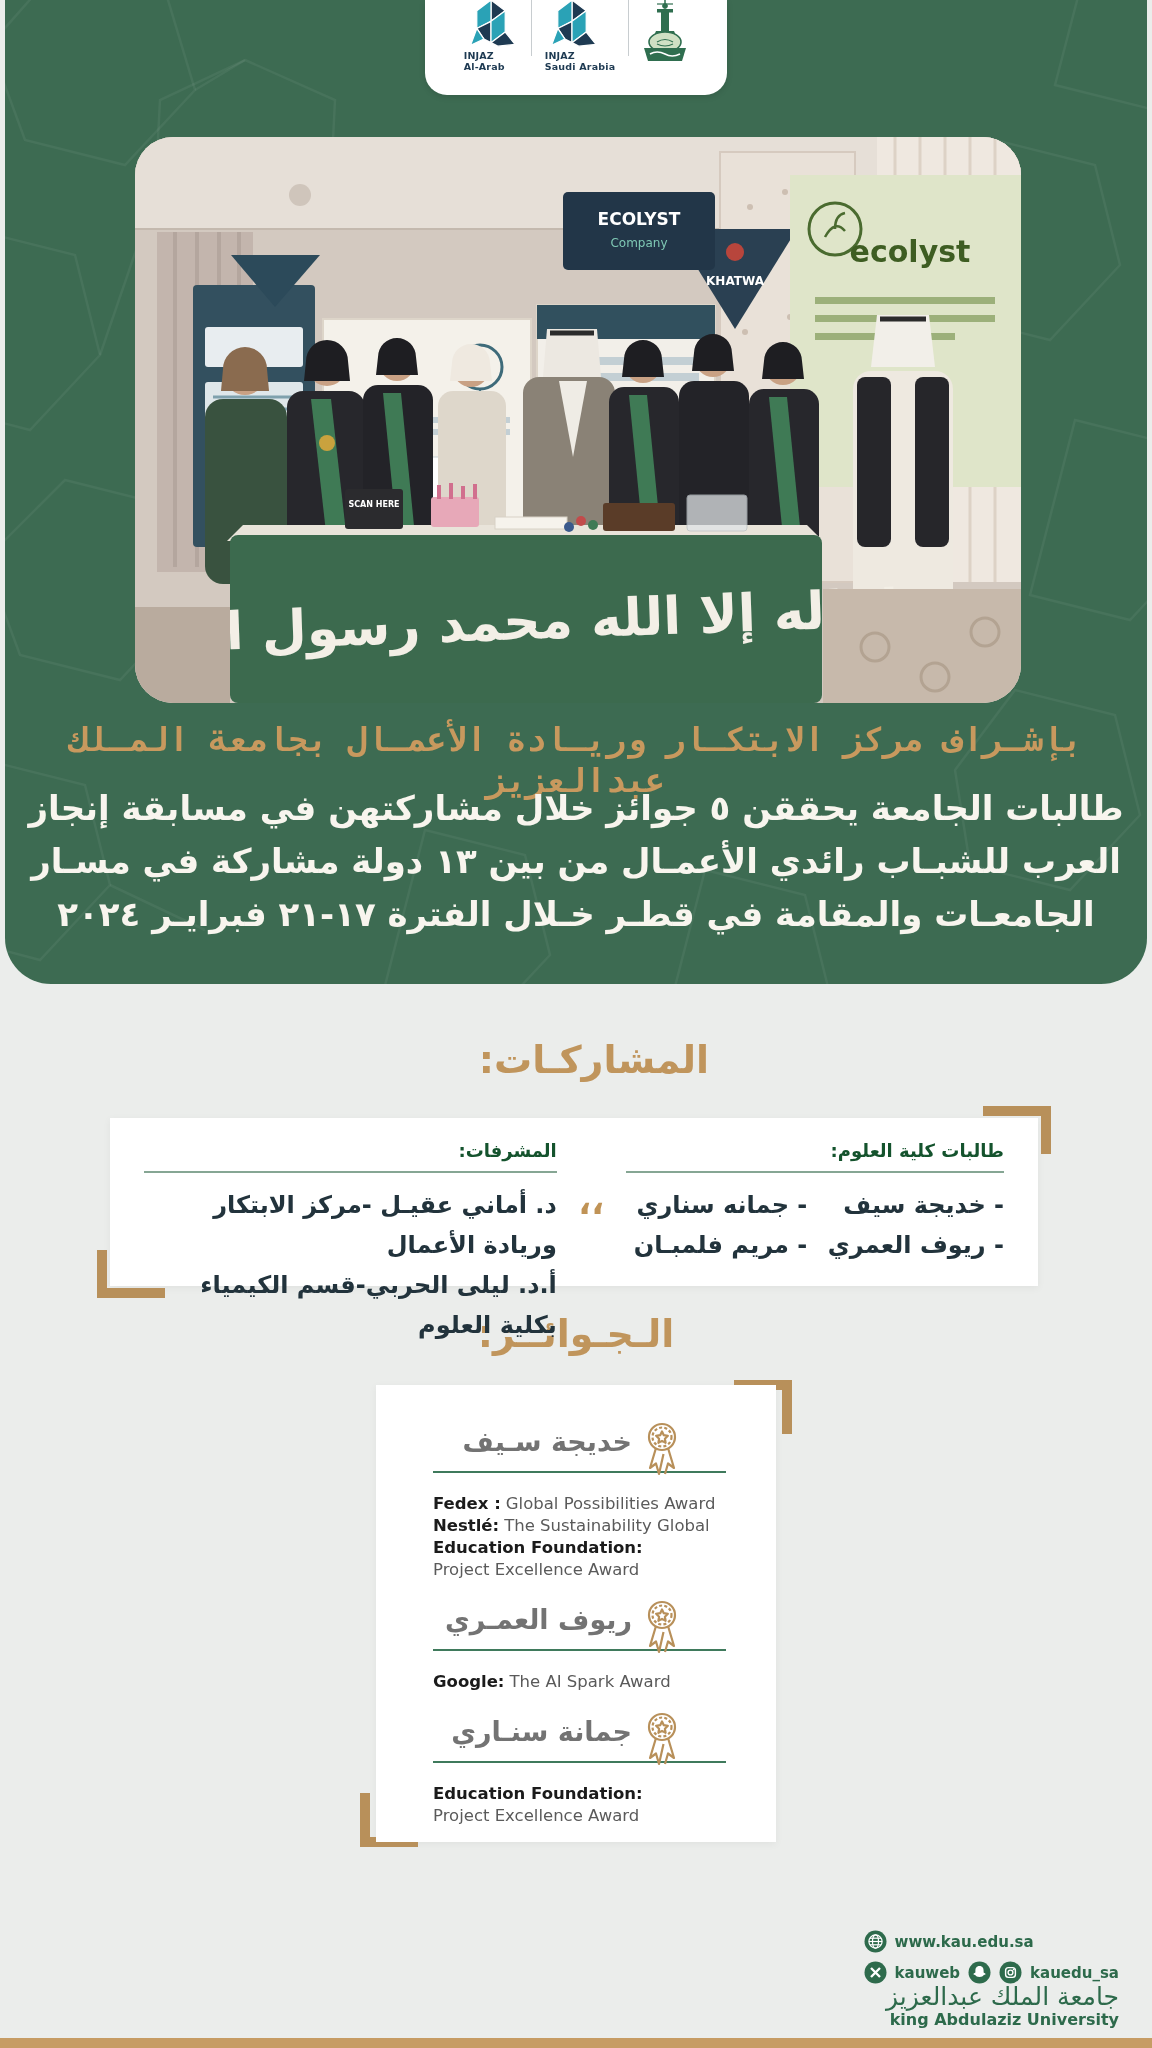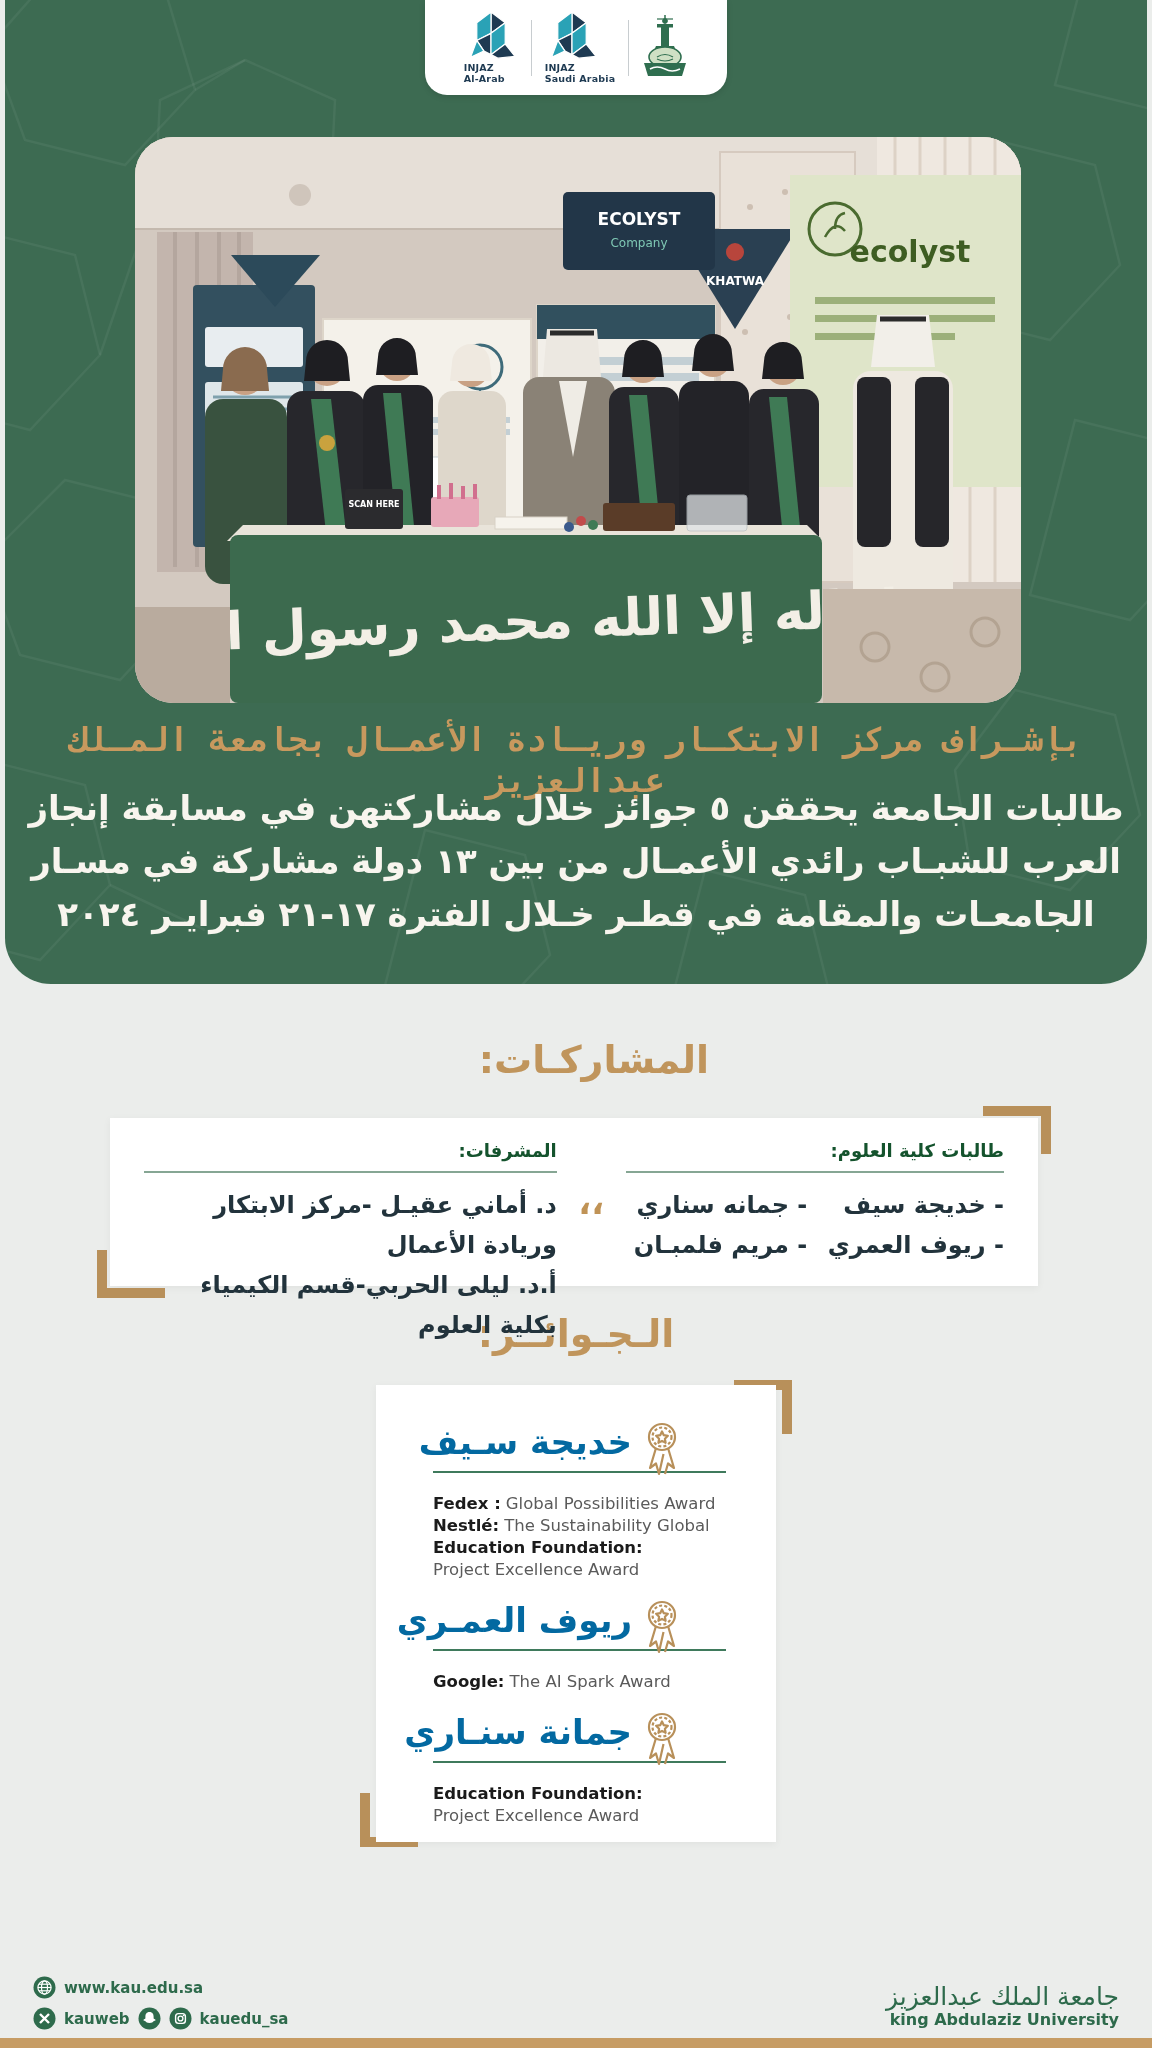--- a/index.html
+++ b/index.html
@@ -5,21 +5,21 @@
   html,body{margin:0;padding:0;background:#dfe1df;}
   #canvas{position:relative;width:1152px;height:2048px;margin:0 auto;background:#ebedeb;
           font-family:"DejaVu Sans",sans-serif;overflow:hidden;}
 
   
   .hero{position:absolute;top:0;left:5px;right:5px;height:984px;background:#3d6b52;
         border-radius:0 0 46px 46px;overflow:hidden;}
   .hero-pattern{position:absolute;inset:0;}
 
   .logo-box{position:absolute;left:50%;transform:translateX(-50%);top:0;width:302px;height:95px;
-            background:#ffffff;border-radius:0 0 22px 22px;display:flex;align-items:center;
+            background:#ffffff;border-radius:0 0 22px 22px;display:flex;align-items:flex-start;
             justify-content:center;gap:13px;z-index:3;box-shadow:0 2px 6px rgba(0,0,0,.12);}
   .logo-unit{display:flex;flex-direction:column;align-items:flex-start;}
   .logo-text{font-size:9.5px;font-weight:bold;color:#1e3a52;line-height:11px;margin-top:2px;letter-spacing:.2px;}
   .logo-sep{width:1px;height:56px;background:#c8cdd0;}
 
   .photo{position:absolute;top:137px;left:130px;width:886px;height:566px;border-radius:38px;
          overflow:hidden;background:#d3c9c0;z-index:2;}
 
   .sup-line{position:absolute;top:720px;left:30px;right:30px;text-align:center;z-index:2;
             color:#c8995e;font-size:33px;font-weight:bold;direction:rtl;font-family:Liberation Mono, monospace;}
@@ -48,31 +48,31 @@
   .p-rule{border:none;border-top:2px solid #86a694;margin:10px 0 12px 0;}
   .p-names-row{display:flex;direction:rtl;color:#22333c;font-size:24px;font-weight:bold;line-height:40px;}
   .p-names-row .n1{flex:0 0 52%;}
   .p-line{color:#22333c;font-size:24px;font-weight:bold;line-height:40px;text-align:right;}
 
   .a-card{top:1385px;left:376px;width:400px;height:457px;}
   .a-inner{position:relative;z-index:2;background:#fff;height:100%;padding:36px 50px 0 57px;box-sizing:border-box;}
   .a-block{position:relative;}
   .a-name-row{position:relative;direction:rtl;display:flex;align-items:center;justify-content:flex-start;
               padding-left:0;margin-right:44px;}
-  .a-name{color:#0369a1;font-size:34px;font-weight:bold;line-height:40px;white-space:nowrap;}
+  .a-name{color:#737373;font-size:27px;font-weight:bold;line-height:40px;white-space:nowrap;}
   .medal{flex:0 0 auto;margin-left:10px;margin-bottom:-14px;}
   .a-rule{border:none;border-top:2px solid #3f7a5c;margin:8px 0 0 0;}
   .a-lines{margin-top:20px;}
   .aw-line{font-size:16.5px;line-height:22px;color:#5a5a5a;}
   .aw-line b{color:#1b1b1b;margin-right:5px;}
   .aw-line b:empty{display:none;margin:0;}
 
   
   .footer{position:absolute;left:33px;right:33px;bottom:18px;display:flex;
-          justify-content:space-between;align-items:flex-end;z-index:2;}
+          justify-content:space-between;align-items:flex-end;z-index:2;flex-direction:column;}
   .f-left{display:flex;flex-direction:column;gap:8px;}
   .f-row{display:flex;align-items:center;gap:8px;color:#2d6a4b;font-size:15px;font-weight:bold;}
   .f-icon{width:23px;height:23px;flex:0 0 auto;}
   .f-right{text-align:right;color:#2d6a4b;}
   .f-ar{font-size:25px;direction:rtl;line-height:26px;}
   .f-en{font-size:16px;font-weight:bold;line-height:20px;}
   .goldbar{position:absolute;left:0;right:0;bottom:0;height:10px;background:#c69c64;z-index:3;}
 </style>
 </head>
 <body>

